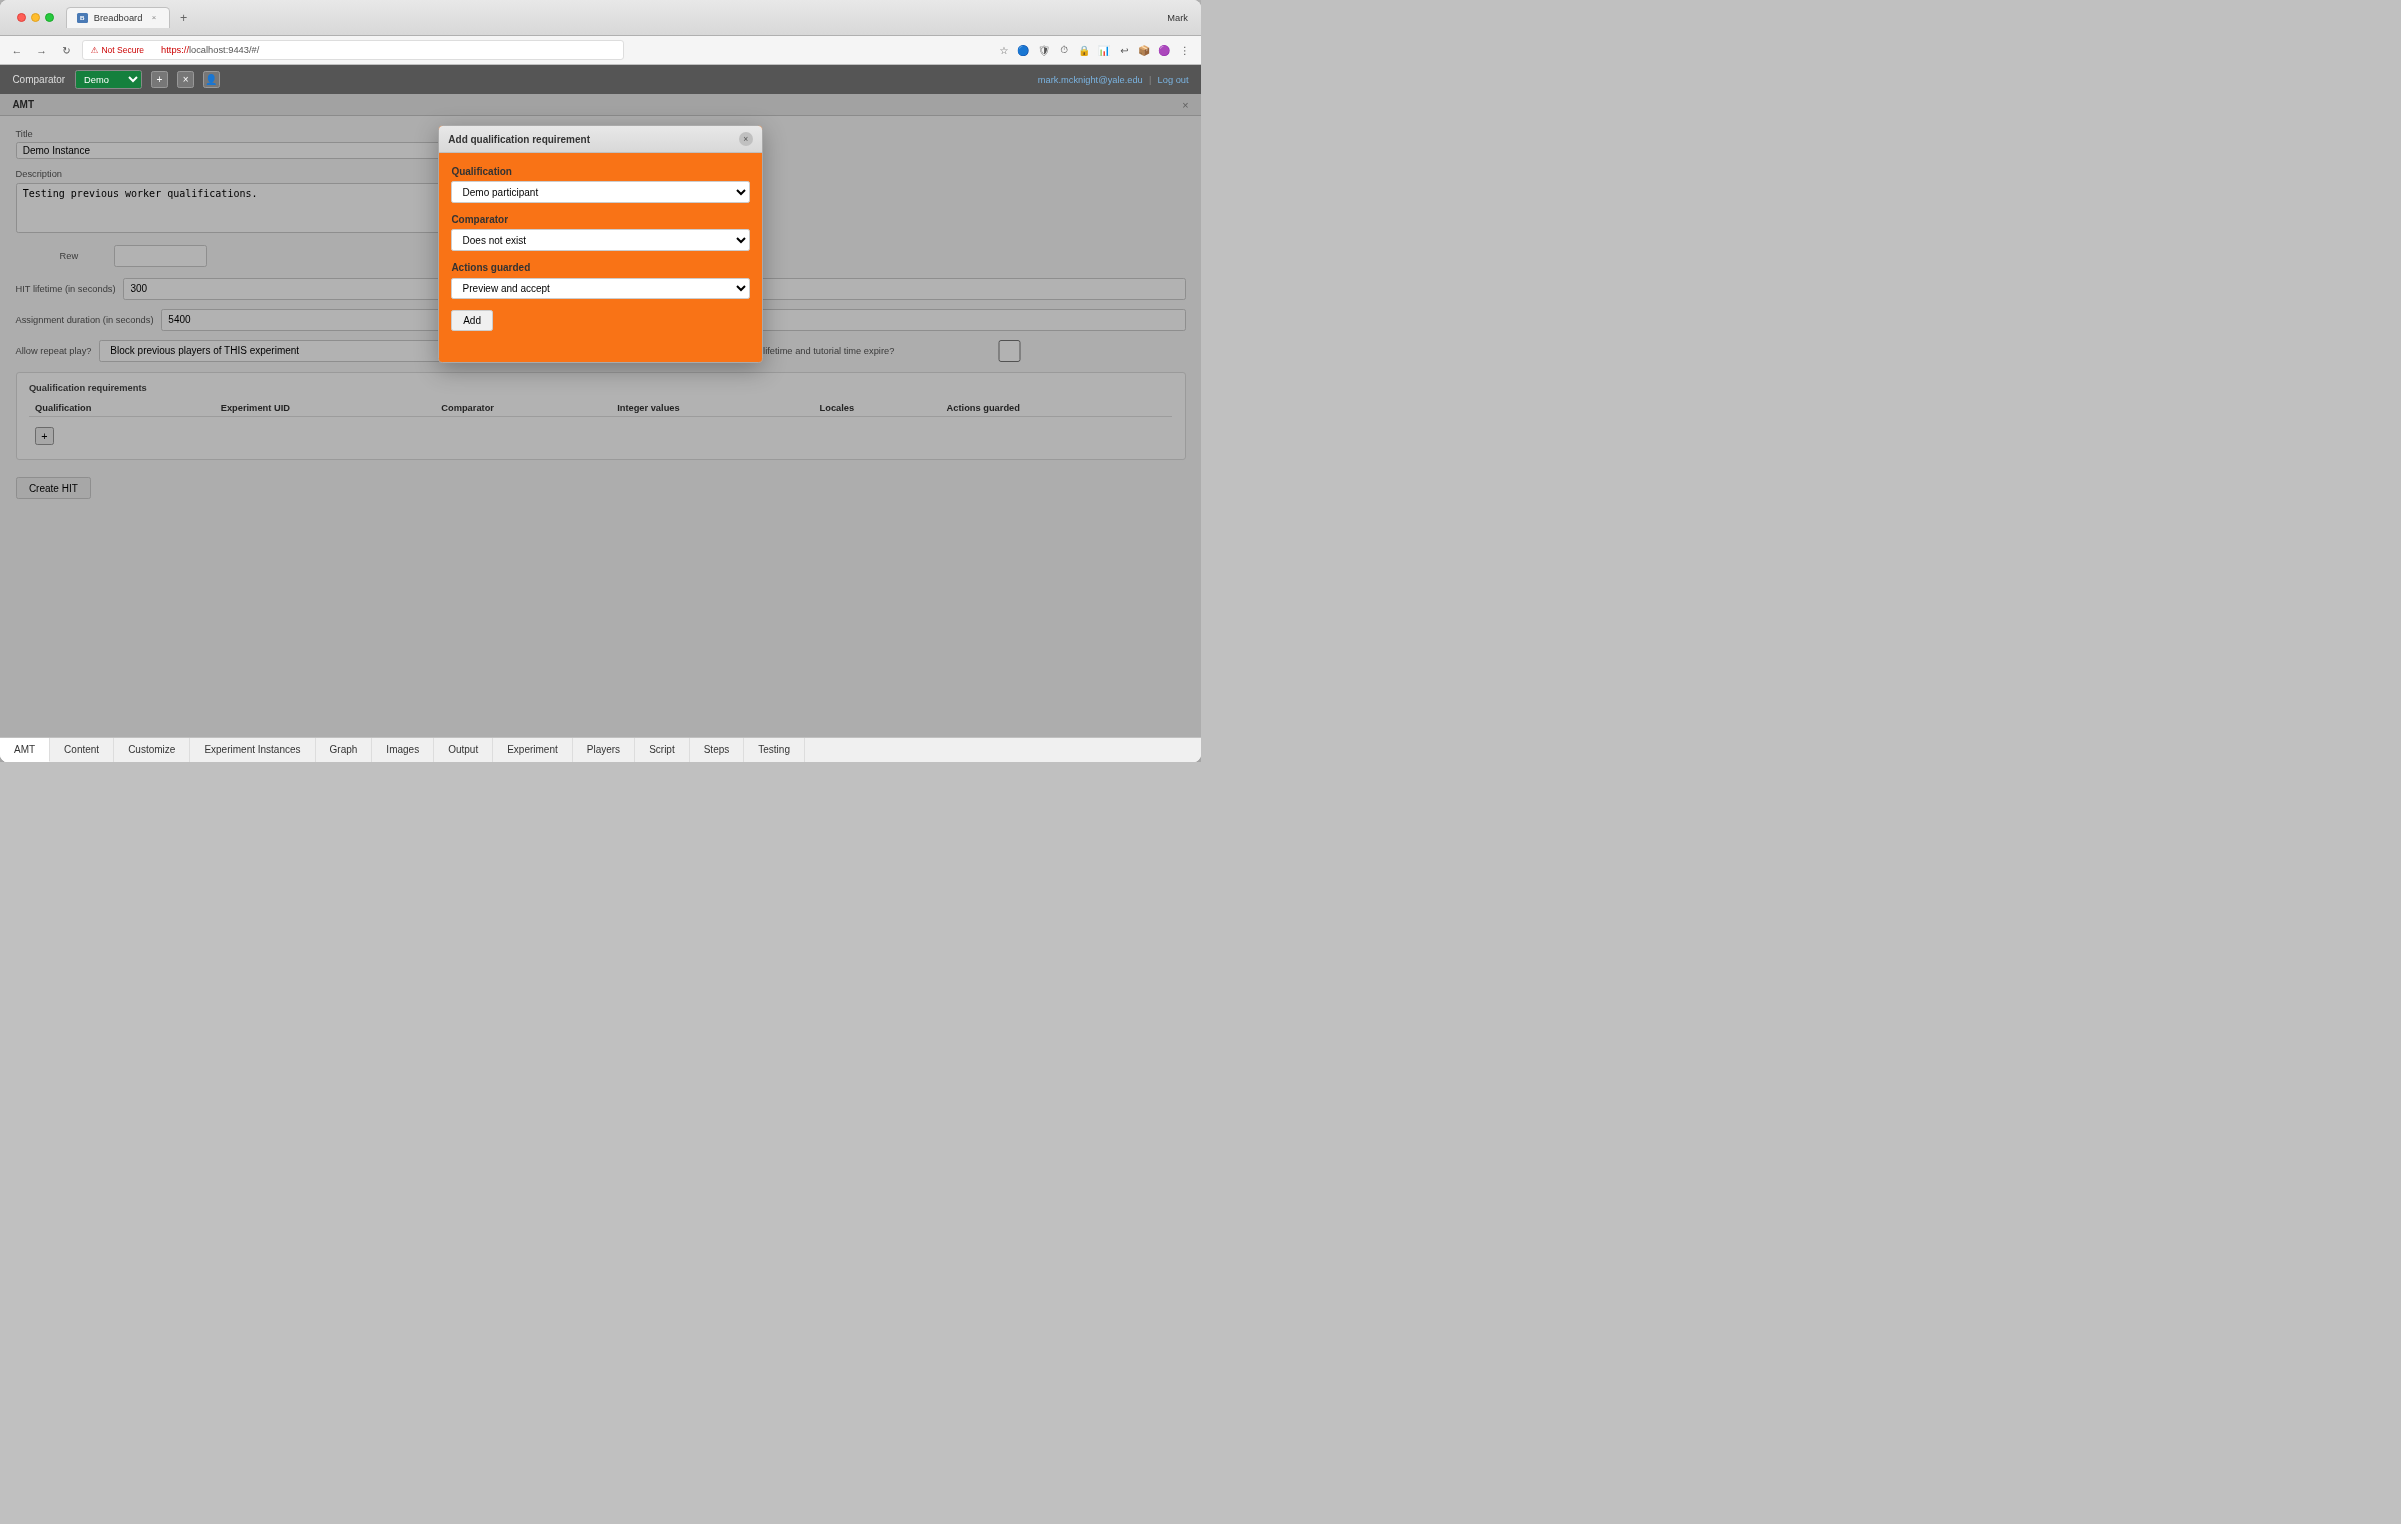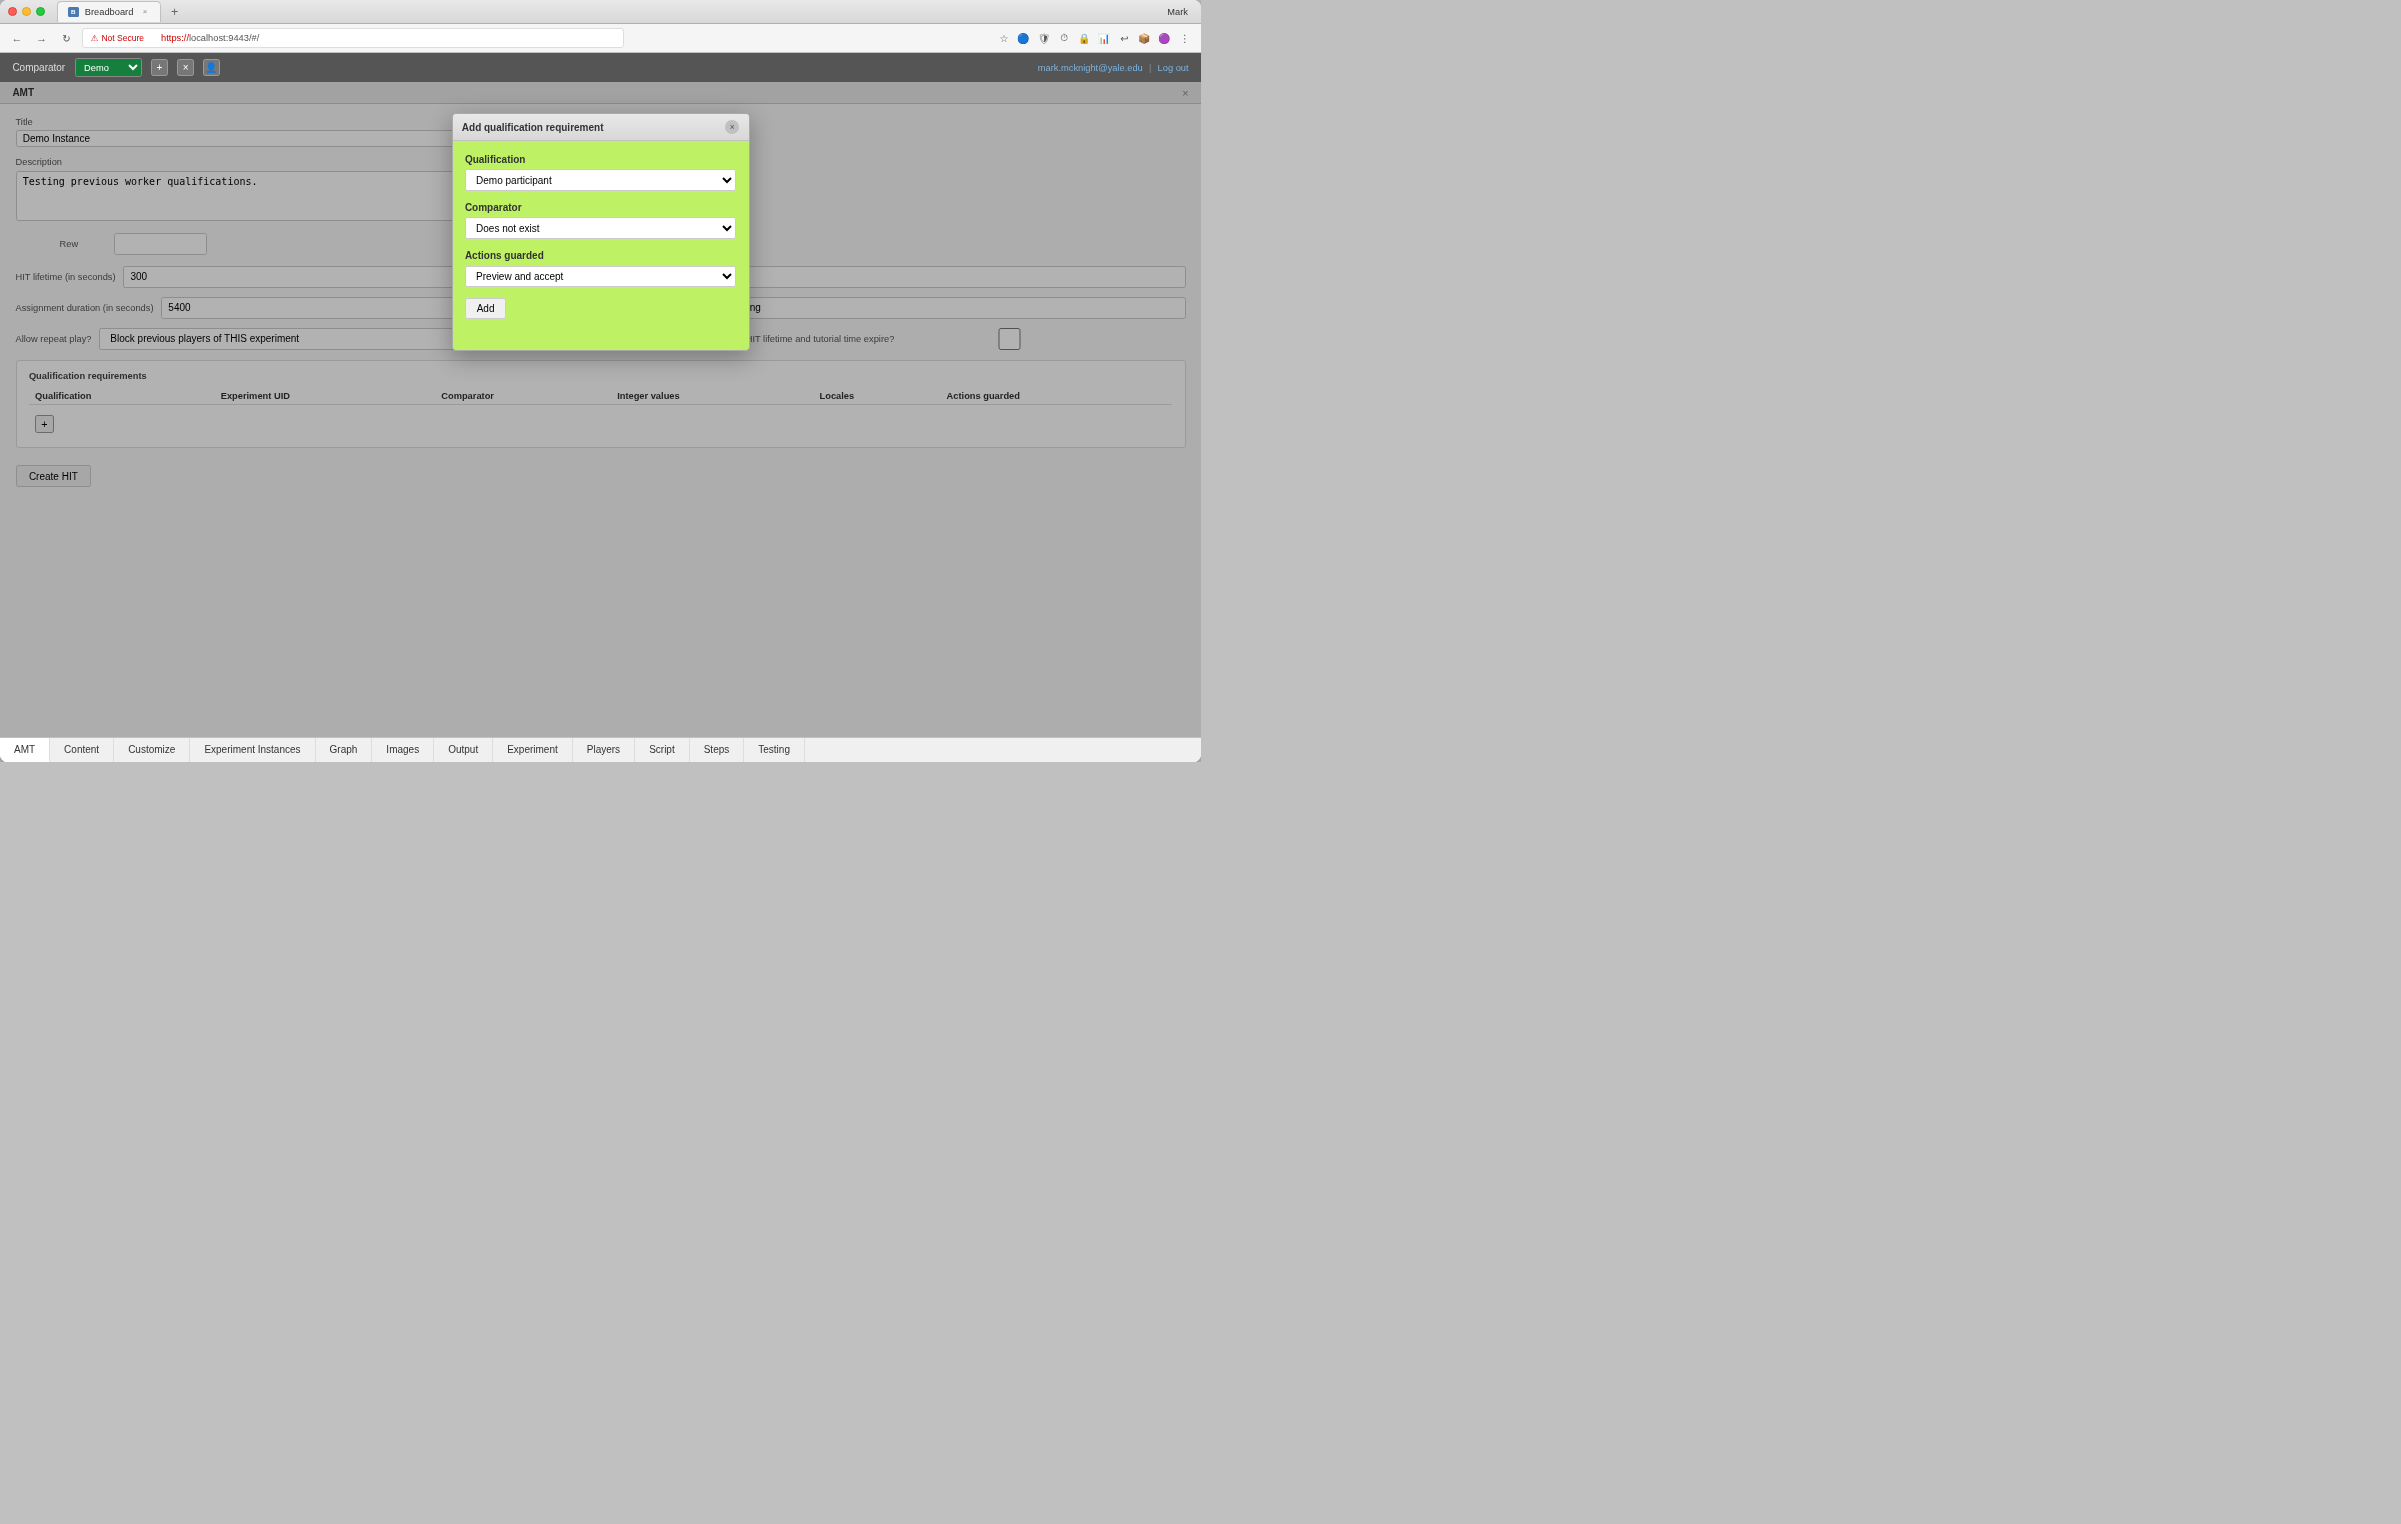--- a/index.html
+++ b/index.html
@@ -18,25 +18,25 @@
       height: 762px;
       background: #ececec;
       border-radius: 7.7px;
       box-shadow: 0 3.1px 23px rgba(0,0,0,0.4);
       display: flex;
       flex-direction: column;
       overflow: hidden;
     }
 
     .title-bar {
-      height: 24px;
+      height: 36px;
       background: linear-gradient(#e8e8e8, #d8d8d8);
       display: flex;
       align-items: center;
-      padding: 0 8px;
+      padding: 0 17px;
       border-bottom: 0.8px solid #b0b0b0;
       position: relative;
     }
 
     .traffic-lights {
       display: flex;
       gap: 4.6px;
       align-items: center;
     }
 
@@ -453,25 +453,25 @@
       bottom: 0;
       background: rgba(0,0,0,0.3);
       display: flex;
       justify-content: center;
       align-items: flex-start;
       padding-top: 31px;
       z-index: 100;
     }
 
     .modal {
-      background: #bef264;
+      background: #f97316;
       border: 0.8px solid #aaa;
       border-radius: 4.6px;
       box-shadow: 0 6.2px 23px rgba(0,0,0,0.3);
-      width: 298px;
+      width: 325px;
       overflow: hidden;
     }
 
     .modal-header {
       background: linear-gradient(#e8e8e8, #d8d8d8);
       border-bottom: 0.8px solid #c0c0c0;
       padding: 6.2px 9.3px;
       display: flex;
       align-items: center;
       justify-content: space-between;

